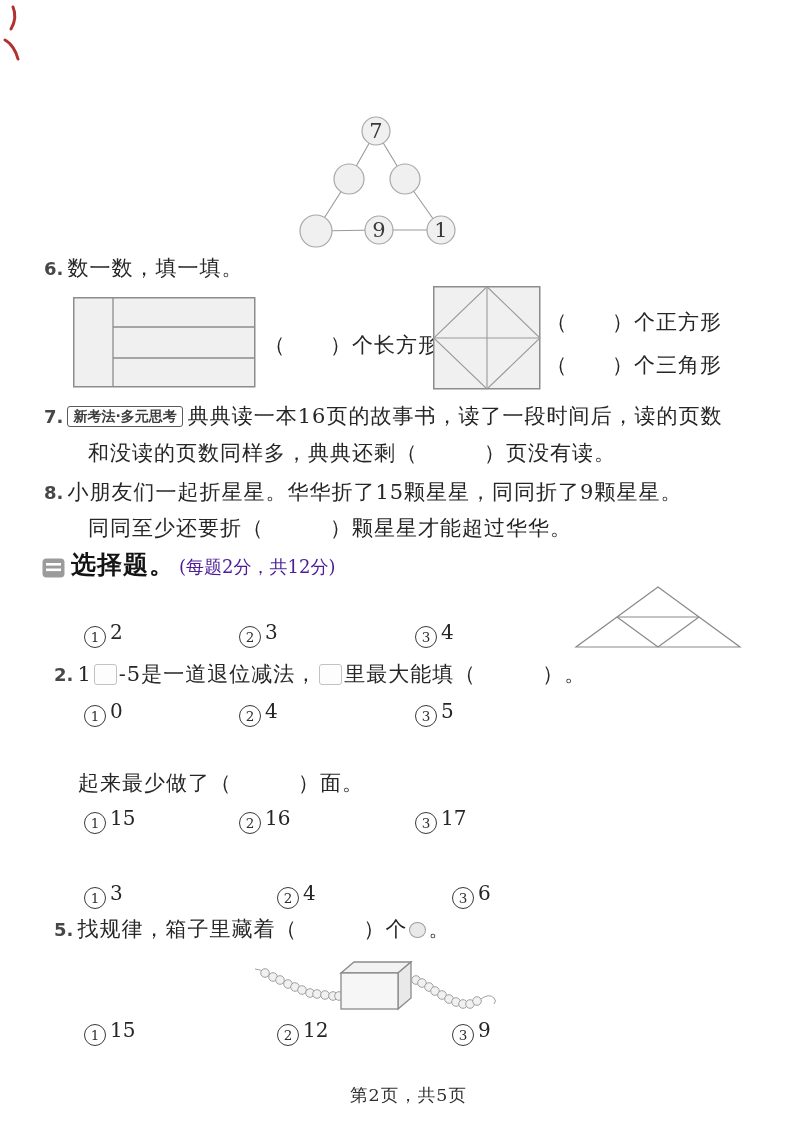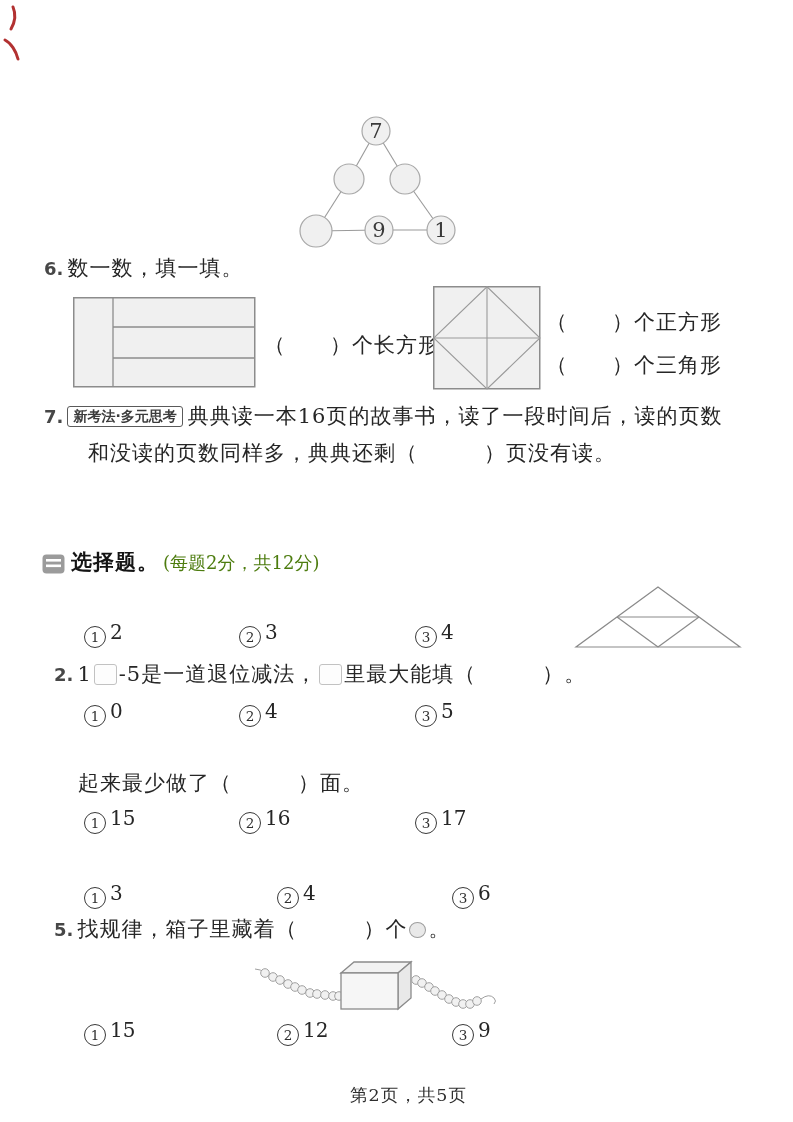--- a/index.html
+++ b/index.html
@@ -12,22 +12,22 @@
          font-family:"DejaVu Sans",sans-serif;font-weight:bold;font-size:14px;line-height:19px;
          color:#3c3c3c;letter-spacing:0;vertical-align:2px;margin-right:5px;}
   .oval{display:inline-block;width:30px;height:25px;border:1px solid #ababab;border-radius:50%;
         background:#f3f3f3;vertical-align:-6px;margin:0 2px;}
   .sqbox{display:inline-block;width:21px;height:19px;border:1px solid #c2c2c2;border-radius:3px;
          background:#fdfdfd;vertical-align:-4px;margin:0 2px;}
   .bead-inline{display:inline-block;width:15px;height:14px;border:1px solid #9e9e9e;border-radius:50%;
          background:#e9e9e9;vertical-align:-2px;margin:0 2px;}
   .cuboid-inline{vertical-align:-7px;margin:0 2px;}
   .sec-head{position:absolute;left:42px;top:548px;white-space:nowrap;}
-  .sec-title{font-size:21px;font-weight:bold;color:#141414;letter-spacing:1px;vertical-align:2px;margin-left:6px;}
-  .sec-note{font-size:18px;color:#4d7c0f;letter-spacing:0;vertical-align:2px;margin-left:4px;}
+  .sec-title{font-size:25px;font-weight:bold;color:#141414;letter-spacing:1px;vertical-align:2px;margin-left:6px;}
+  .sec-note{font-size:18px;color:#4c1d95;letter-spacing:0;vertical-align:2px;margin-left:4px;}
   .orow{position:absolute;left:12px;width:759px;height:30px;}
   .o{position:absolute;font-size:20px;color:#262626;white-space:nowrap;}
   .ca{left:72px}.cb{left:227px}.cc{left:403px}.cb2{left:265px}.cc2{left:440px}
   .circ{display:inline-block;width:20px;height:20px;border:1.3px solid #3a3a3a;border-radius:50%;
         text-align:center;line-height:20px;font-size:13.5px;color:#2e2e2e;margin-right:4px;
         vertical-align:-3px;letter-spacing:0;}
   .footer{position:absolute;left:0;top:1083px;width:793px;text-align:center;font-size:17.5px;
           color:#2e2e2e;letter-spacing:1px;padding-left:12px;}
   svg{position:absolute;}
   svg.inline{position:static;}
@@ -86,20 +86,24 @@
     <path d="M54,0.75 L107,52 L54,103 L0.75,52 Z" fill="none" stroke="#9a9a9a" stroke-width="1.1"></path>
   </svg>
   <div class="t" style="left:546px;top:308px">（　　）个正方形</div>
   <div class="t" style="left:546px;top:351px">（　　）个三角形</div>
 
   <div class="t" style="left:44px;top:402px">
     <span class="qnum">7.</span><span class="badge">新考法·多元思考</span><span>典典读一本16页的故事书，读了一段时间后，读的页数</span>
   </div>
   <div class="t" style="left:88px;top:439px">和没读的页数同样多，典典还剩（　　　）页没有读。</div>
 
+  <div class="t" style="left:44px;top:478px">
+    <span class="qnum">8.</span><span>小朋友们一起折星星。华华折了15颗星星，同同折了9颗星星。</span>
+  </div>
+  <div class="t" style="left:88px;top:514px">同同至少还要折（　　　）颗星星才能超过华华。</div>
 
   <div class="sec-head">
     <svg class="inline" width="23" height="20" viewBox="0 0 23 20" style="vertical-align:-3px">
       <rect x="0.5" y="0.5" width="22" height="19" rx="4" fill="#9b9b9b"></rect>
       <rect x="4" y="5" width="15" height="2.6" fill="#ffffff"></rect>
       <rect x="4" y="10.5" width="15" height="2.6" fill="#ffffff"></rect>
     </svg><span class="sec-title">选择题。</span><span class="sec-note">(每题2分，共12分)</span>
   </div>
 
   <svg style="left:572px;top:583px" width="173" height="69" viewBox="0 0 173 69">

